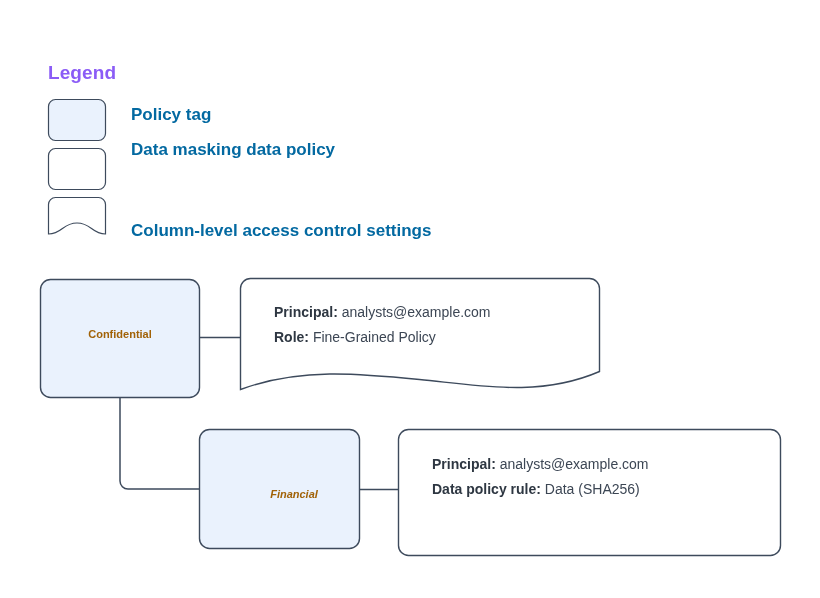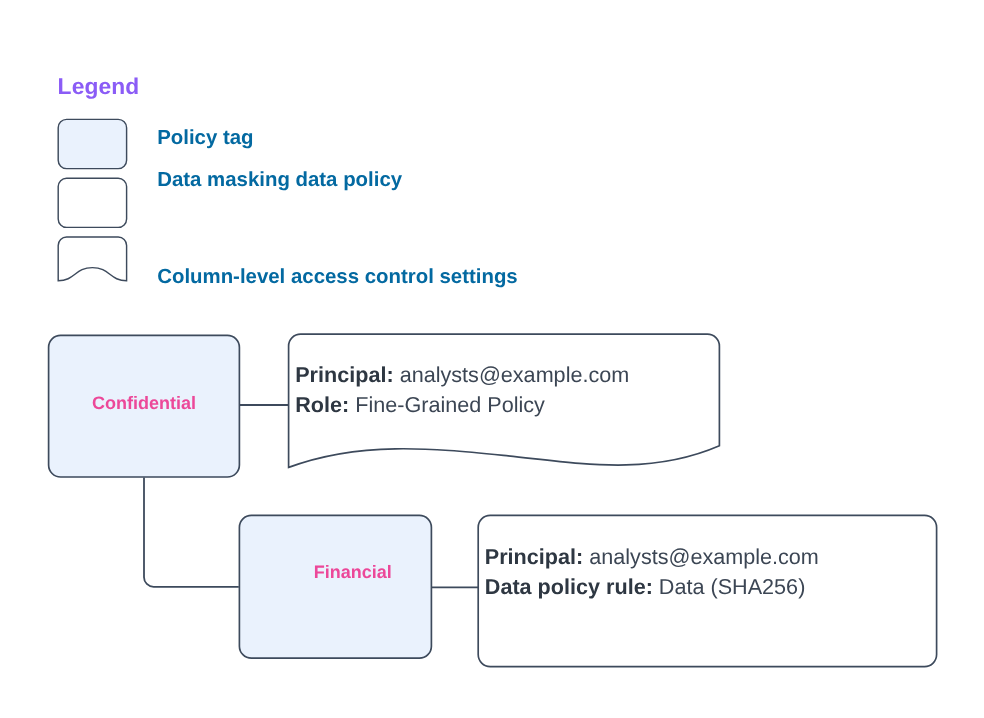--- a/index.html
+++ b/index.html
@@ -39,43 +39,45 @@
     color: #0369a1;
     white-space: nowrap;
     left: 131px;
   }
   #legend-label-0 { top: 105px; }
   #legend-label-1 { top: 140px; }
   #legend-label-2 { top: 202px; margin-top: 19px; }
 
   
   .node-label {
-    font-size: 15px;
+    font-size: 11px;
     font-weight: bold;
-    color: #ec4899;
+    color: #a16207;
     text-align: center;
     white-space: nowrap;
   }
   #node-label-confidential {
     left: 40px;
     top: 328px;
     width: 160px;
   }
   #node-label-financial {
     left: 199px;
-    top: 469px;
+    top: 488px;
     width: 190px;
+    font-style: italic;
   }
 
   
   .callout-text {
-    font-size: 18px;
+    font-size: 14px;
     color: #3c4654;
     line-height: 25px;
     white-space: nowrap;
+    margin-left: 28px;
   }
   .callout-text b {
     font-weight: bold;
     color: #2e3742;
   }
   #callout-text-0 { left: 246px; top: 300px; }
   #callout-text-1 { left: 404px; top: 452px; }
 </style>
 </head>
 <body>

